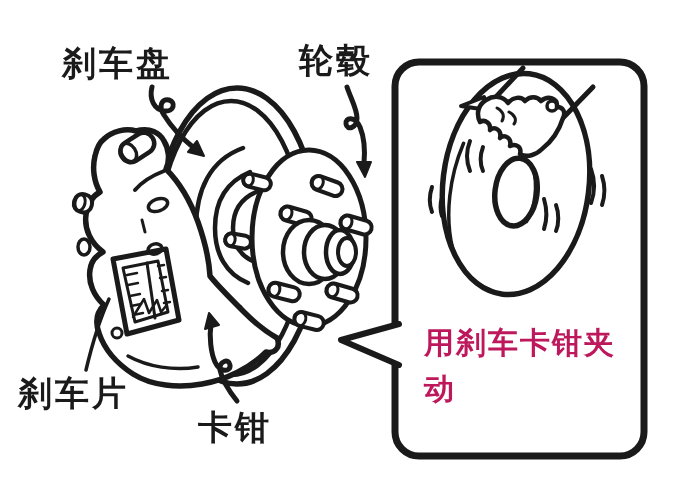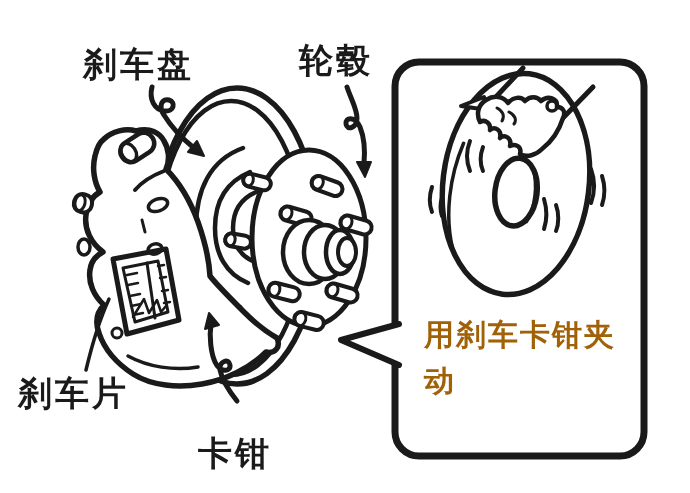--- a/index.html
+++ b/index.html
@@ -5,27 +5,27 @@
   html,body{margin:0;padding:0;background:#fff;}
   .stage{
     position:relative;width:690px;height:493px;background:#fff;overflow:hidden;
     font-family:"Liberation Sans","DejaVu Sans",sans-serif;color:#1a1a1a;
   }
   .stage svg{position:absolute;left:0;top:0;}
   .lbl{
     position:absolute;font-weight:700;font-size:34px;line-height:1;
     letter-spacing:3px;white-space:nowrap;color:#1a1a1a;
   }
-  .lbl-brake-disc{left:83px;top:47px;}
+  .lbl-brake-disc{left:62px;top:47px;font-family:Liberation Serif, serif;}
   .lbl-wheel-hub{left:299px;top:43px;}
   .lbl-brake-pad{left:18px;top:376px;}
-  .lbl-caliper{left:198px;top:410px;margin-top:26px;}
+  .lbl-caliper{left:198px;top:410px;}
   .callout-text{
-    position:absolute;left:424px;top:312px;width:208px;
-    font-size:30px;font-weight:700;line-height:46px;letter-spacing:2px;color:#a16207;
+    position:absolute;left:424px;top:320px;width:208px;
+    font-size:30px;font-weight:700;line-height:46px;letter-spacing:2px;color:#be185d;
   }
 </style>
 </head>
 <body>
 
 <div class="stage">
 
   <svg width="690" height="493" viewBox="0 0 690 493">
     <g stroke="#1a1a1a" fill="none" stroke-linecap="round" stroke-linejoin="round">
 

